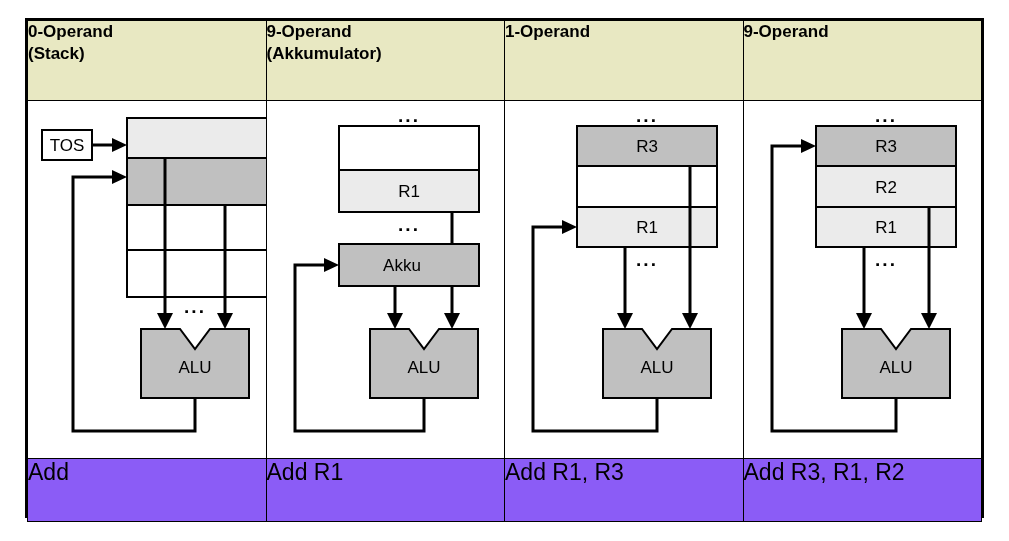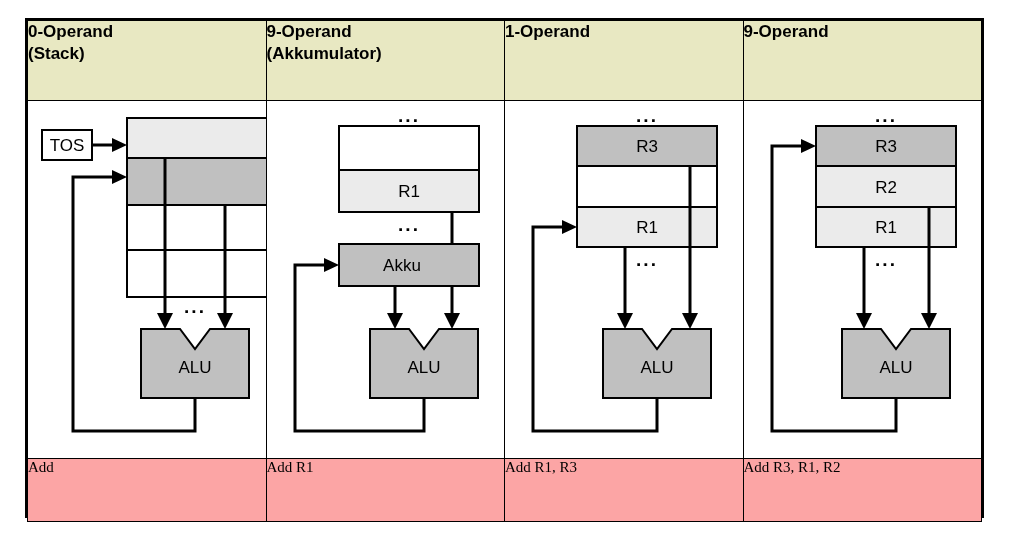--- a/index.html
+++ b/index.html
@@ -45,27 +45,26 @@
     vertical-align: top;
   }
   td.hdr .l2 { display: block; }
   td.body {
     background: #ffffff;
     height: 357px;
     padding: 0;
     vertical-align: top;
   }
   td.foot {
-    background: #fca5a5;
+    background: #8b5cf6;
     height: 62px;
-    font-size: 15px;
+    font-size: 23px;
     color: #000000;
     padding: 0 0 0 16px;
     vertical-align: middle;
-    font-family: Liberation Serif, serif;
   }
   .diagram {
     display: block;
   }
   svg text {
     font-family: "Liberation Sans", sans-serif;
     fill: #000000;
   }
   .lbl { font-size: 17px; }
   .dots { font-size: 19px; font-weight: bold; letter-spacing: 2px; }

